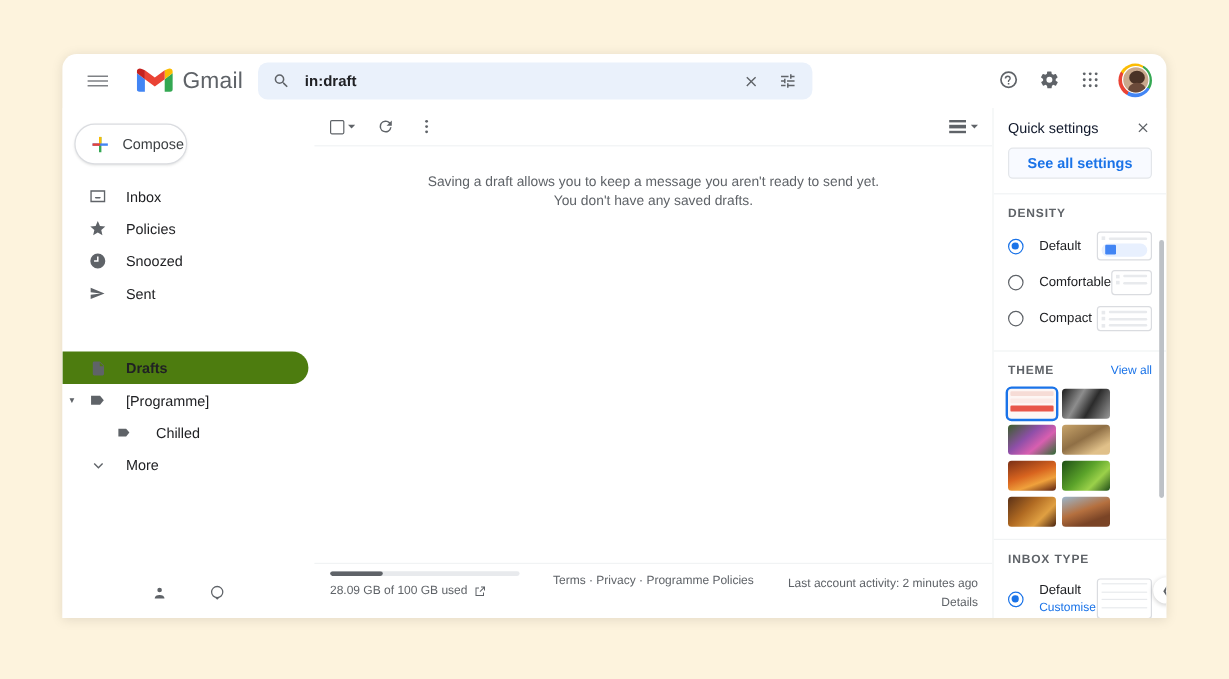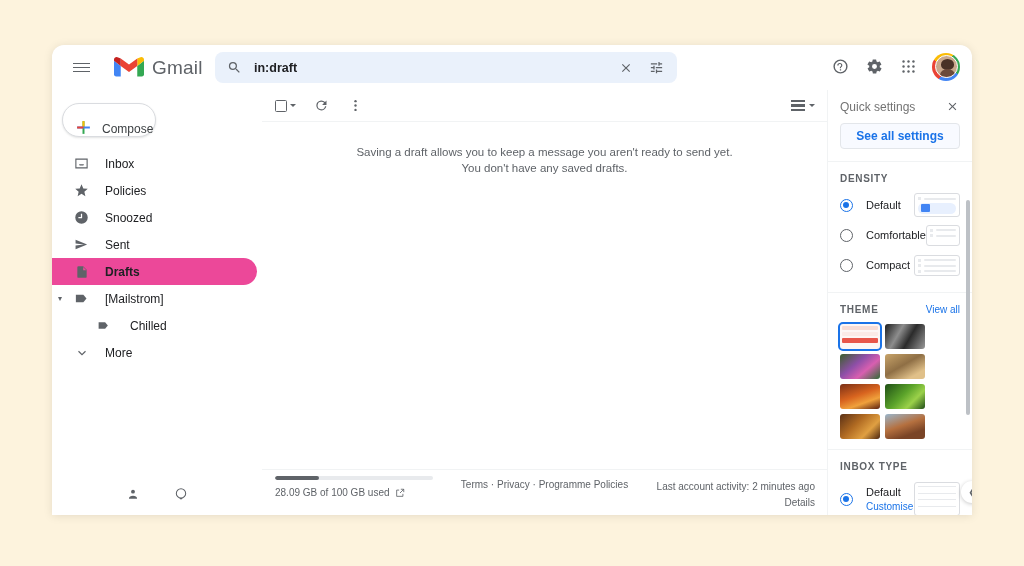--- a/index.html
+++ b/index.html
@@ -62,33 +62,33 @@
     background: #c9a88c; position: relative; border: 1.5px solid #fff;
   }
   .avatar-inner::before { content:""; position:absolute; left:5px; top:3px; width:13px; height:11px;
       border-radius: 50% 50% 45% 45%; background:#4a3226; }
   .avatar-inner::after { content:""; position:absolute; left:4px; top:13px; width:15px; height:12px;
       border-radius: 50% 50% 0 0; background:#6b4a3a; }
 
   
   .nav { position: absolute; left: 0; top: 45px; width: 210px; height: 425px; background:#fff; }
   .compose {
-    display: flex; align-items: flex-end; gap: 10px;
+    display: flex; align-items: center; gap: 10px;
     margin: 13px 0 0 10px; width: 94px; height: 34px;
     border: 1px solid #dadce0; border-radius: 17px; background: #fff;
     box-shadow: 0 1px 2px rgba(60,64,67,.15); cursor: pointer; padding-left: 12px;
   }
   .compose-label { font-size: 12px; color: #3c4043; }
   .nav-list { margin-top: 13px; }
   .nav-item {
     display: flex; align-items: center; height: 27px;
     margin-right: 5px; padding-left: 21px; border-radius: 0 14px 14px 0;
     cursor: pointer; gap: 15px; position: relative;
   }
-  .nav-item.active { background: #ec4899; }
+  .nav-item.active { background: #4d7c0f; margin-top: 35px; }
   .nav-item .nav-label { font-size: 12px; color: #202124; }
   .nav-item.active .nav-label { font-weight: bold; }
   .nav-item.child { padding-left: 43px; gap: 18px; }
   .nav-item .caret { position: absolute; left: 6px; color: #5f6368; font-size: 8px; }
   .nav-icon { width: 17px; display: flex; align-items: center; justify-content: center; }
 
   .navfoot { position: absolute; left: 0; bottom: 8px; width: 210px;
              display: flex; justify-content: center; gap: 22px; }
   .navfoot .fi { width: 26px; height: 26px; display:flex; align-items:center; justify-content:center;
                  border-radius: 50%; cursor: pointer; }
@@ -119,21 +119,21 @@
   .links { position: absolute; left: 0; right: 0; top: 9px; text-align: center; }
   .links a { color: #5f6368; text-decoration: none; cursor: pointer; }
   .activity { position: absolute; right: 12px; top: 9px; text-align: right; line-height: 16px; }
   .activity .det { cursor: pointer; }
 
   
   .qs { position: absolute; left: 775px; top: 45px; width: 145px; height: 425px;
         background: #fff; border-left: 1px solid #f1f3f4; overflow: hidden; }
   .qs-head { height: 33px; display: flex; align-items: center; justify-content: space-between;
              padding: 0 10px 0 12px; }
-  .qs-title { font-size: 12px; color: #737373; }
+  .qs-title { font-size: 12px; color: #0f172a; }
   .qs-x { cursor: pointer; width: 20px; height: 20px; display:flex; align-items:center;
           justify-content:center; border-radius:50%; }
   .see-all {
     margin: 0 12px; height: 26px; border: 1px solid #e3e6ea; border-radius: 4px;
     background: #f8faff; display: flex; align-items: center; justify-content: center;
     color: #1a73e8; font-size: 12px; font-weight: bold; cursor: pointer;
   }
   .qs-sep { border-top: 1px solid #f1f3f4; margin-top: 12px; }
   .qs-sec-title { font-size: 10px; color: #5f6368; font-weight: bold; letter-spacing: .7px;
                   padding: 11px 12px 6px; }
@@ -311,21 +311,21 @@
         <span class="nav-label">Drafts</span>
       </div>
 
       <div class="nav-item">
         <span class="caret">▾</span>
         <span class="nav-icon">
           <svg width="15" height="15" viewBox="0 0 24 24" fill="#5f6368">
             <path d="M3 6h12l5 6-5 6H3z"></path>
           </svg>
         </span>
-        <span class="nav-label">[Mailstrom]</span>
+        <span class="nav-label">[Programme]</span>
       </div>
 
       <div class="nav-item child">
         <span class="nav-icon">
           <svg width="13" height="13" viewBox="0 0 24 24" fill="#5f6368">
             <path d="M3 6h12l5 6-5 6H3z"></path>
           </svg>
         </span>
         <span class="nav-label">Chilled</span>
       </div>

